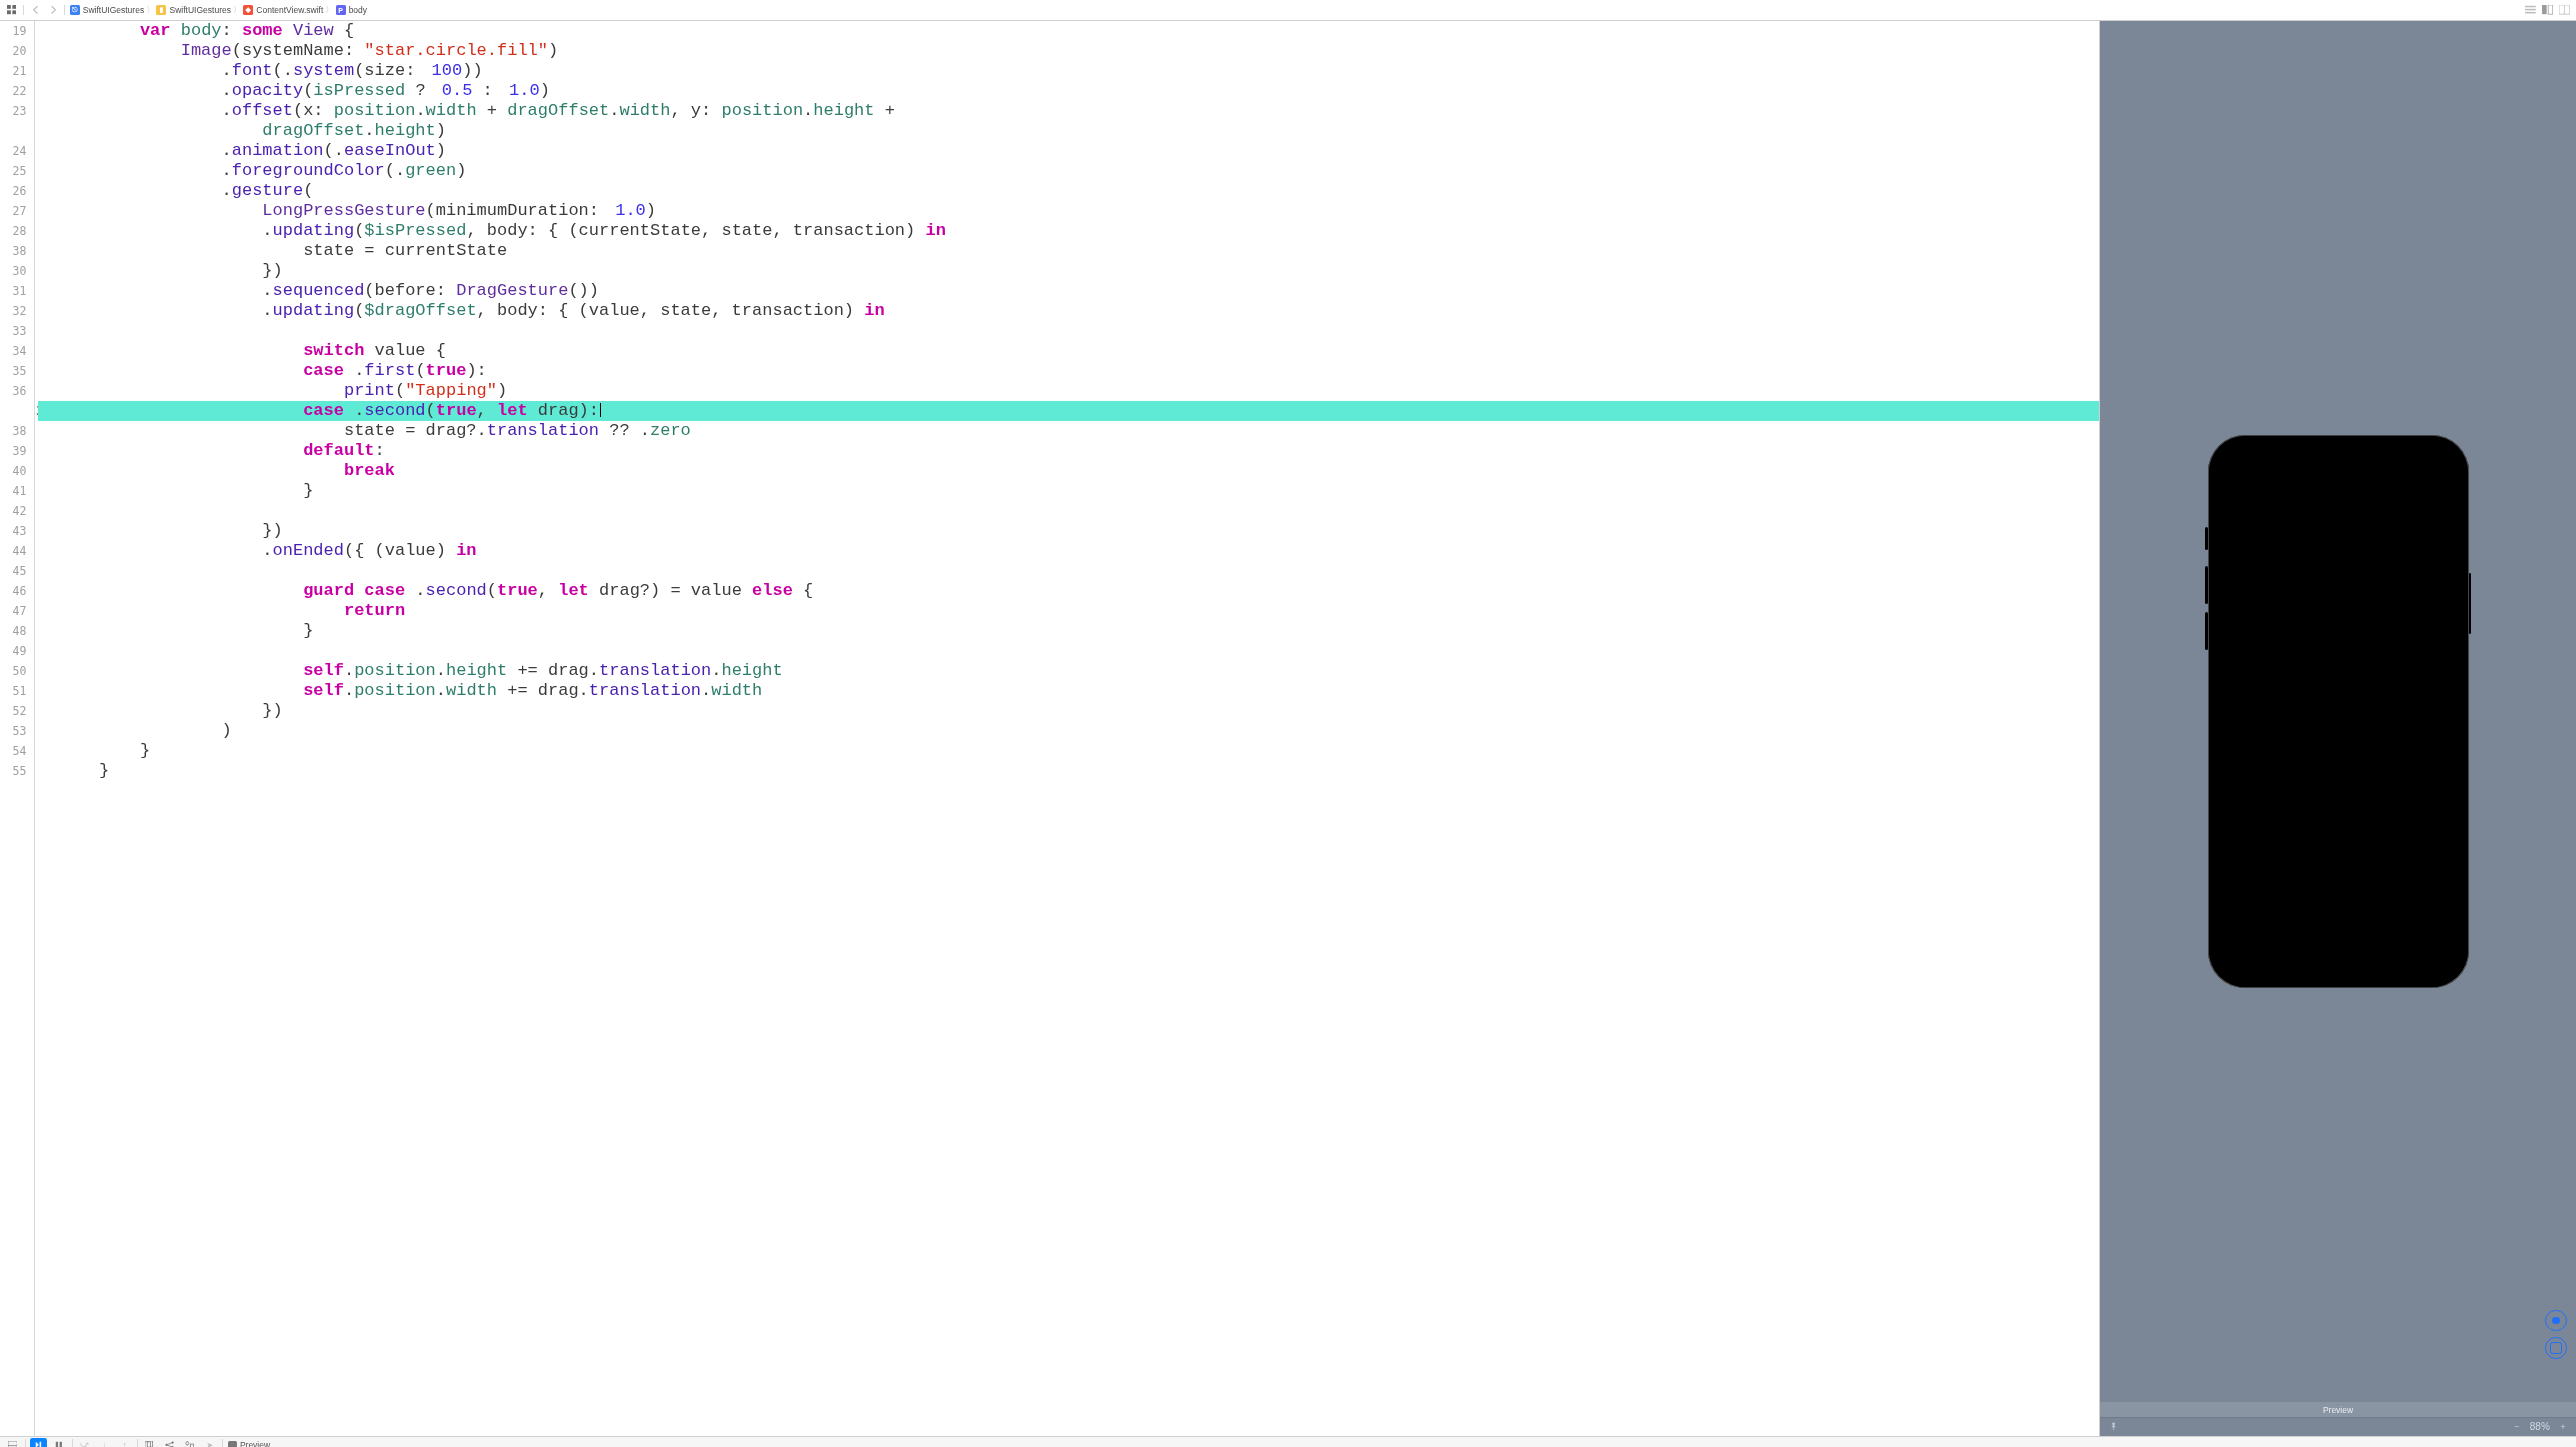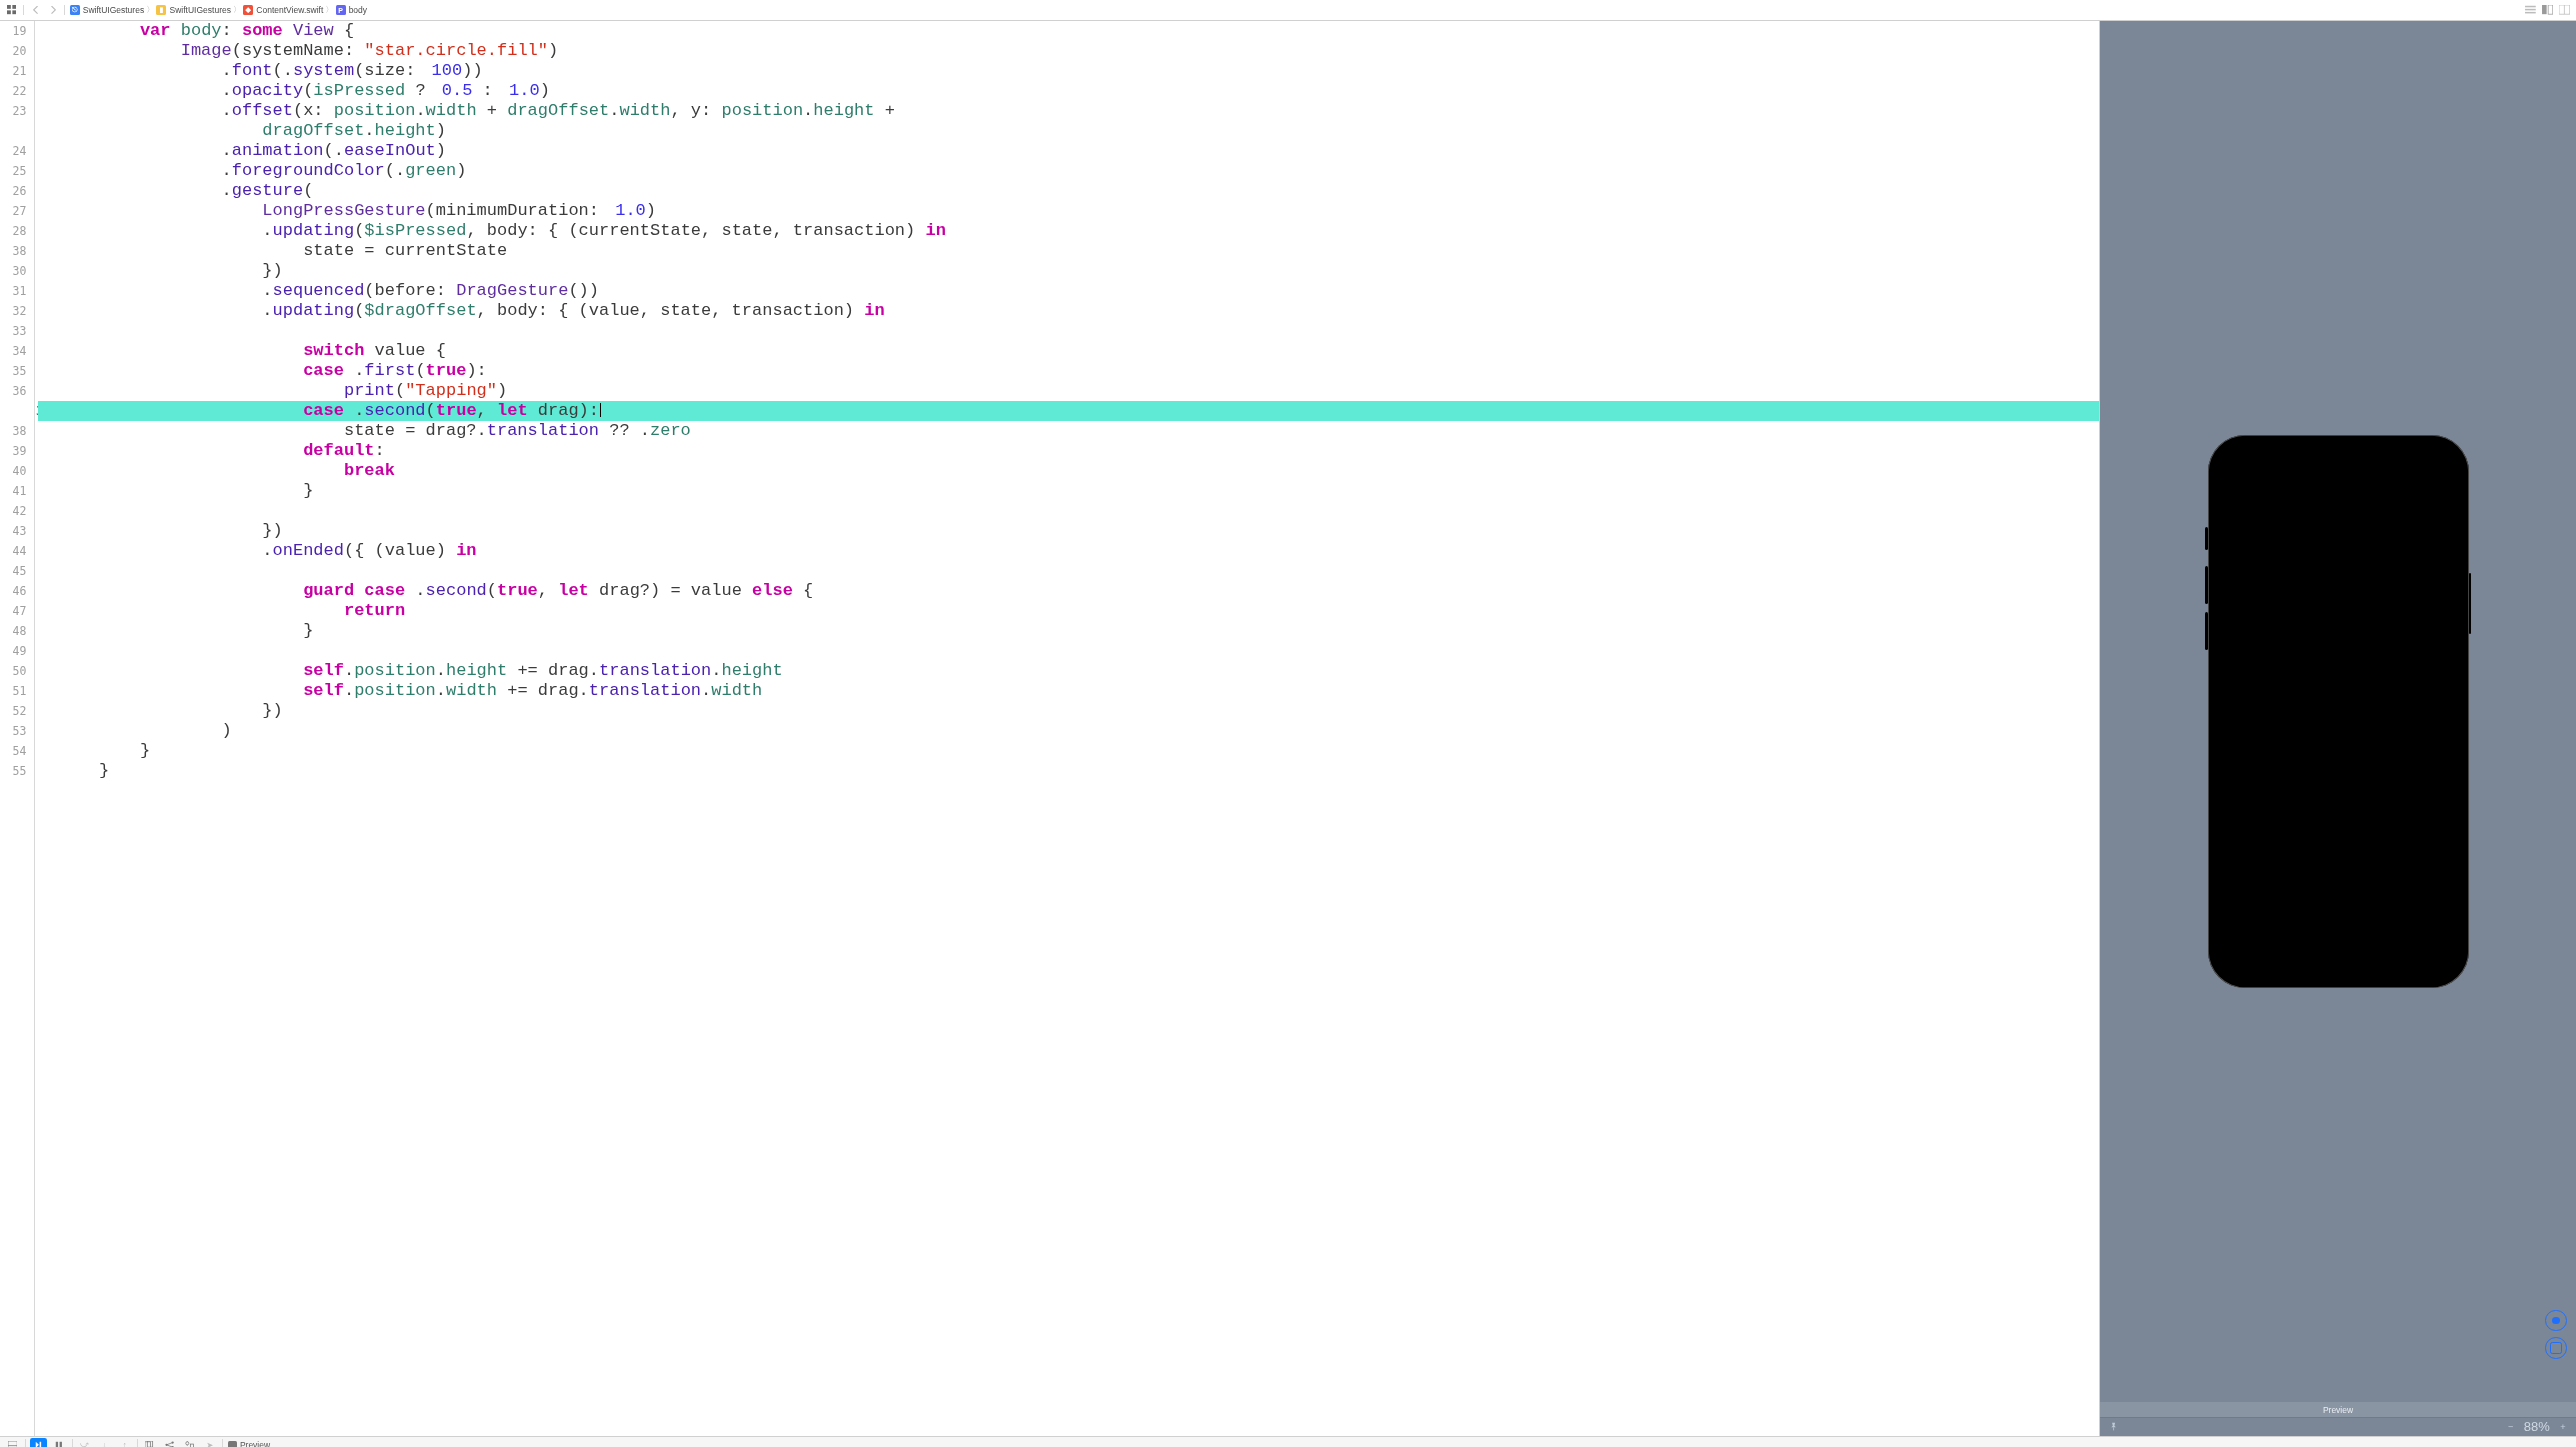--- a/index.html
+++ b/index.html
@@ -59,21 +59,21 @@
 .wifi { width: 10.8px; height: 7.7px; }
 .batt { width: 17px; height: 8.5px; border: 1.2px solid #000; border-radius: 1.5px; position: relative; }
 .batt::after { content: ""; position: absolute; right: -2.3px; top: 2.3px; width: 1.5px; height: 3.8px; background: #000; border-radius: 0.8px; }
 .batt .fill { position: absolute; left: 0.8px; top: 0.8px; bottom: 0.8px; width: 12.3px; background: #000; border-radius: 0.8px; }
 .star-badge { width: 60px; height: 60px; border-radius: 50%; background: #34c759; display: flex; align-items: center; justify-content: center; position: absolute; top: 50%; left: 50%; transform: translate(-50%, -50%); }
 .star-badge svg { width: 34px; height: 34px; }
 .preview-label-bar { height: 15.4px; background: #8a95a3; color: #e8edf2; font-size: 8.5px; display: flex; align-items: center; justify-content: center; }
 .preview-tools { height: 18.4px; background: #7b8797; display: flex; align-items: center; padding: 0 6.1px; gap: 6.1px; border-top: 0.8px solid #6f7b8a; }
 .preview-tools .sp { flex: 1; }
 .preview-tools .btn { color: #c7d0dc; font-size: 9.2px; cursor: default; display: inline-flex; align-items: center; justify-content: center; width: 14px; height: 14px; }
-.zoom-label { color: #cfd8e3; font-size: 13px; }
+.zoom-label { color: #cfd8e3; font-size: 10px; }
 .preview-floating-btns { position: absolute; right: 9.2px; bottom: 43px; display: flex; flex-direction: column; gap: 6.1px; }
 .circ-btn { width: 21.5px; height: 21.5px; border-radius: 50%; border: 1.5px solid #1f6fff; background: transparent; display: flex; align-items: center; justify-content: center; cursor: default; }
 .circ-btn.inner::before { content: ""; width: 7.7px; height: 7.7px; border-radius: 50%; background: #1f6fff; }
 .circ-btn.ring::before { content: ""; width: 10.8px; height: 10.8px; border-radius: 2.3px; border: 1.5px solid #1f6fff; }
 
 
 .bottombar { height: 17px; border-top: 0.8px solid #d0d0d0; background: #f6f6f6; display: flex; align-items: center; padding: 0 4.6px; gap: 4.6px; font-size: 8.5px; }
 .bottombar .bb-btn { display: inline-flex; align-items: center; justify-content: center; width: 15.4px; height: 14px; color: #555; cursor: default; border-radius: 2.3px; }
 .bottombar .bb-btn.blue { background: #0a84ff; color: #fff; width: 17px; }
 .bottombar .bb-btn.disabled { color: #bcbcbc; }

